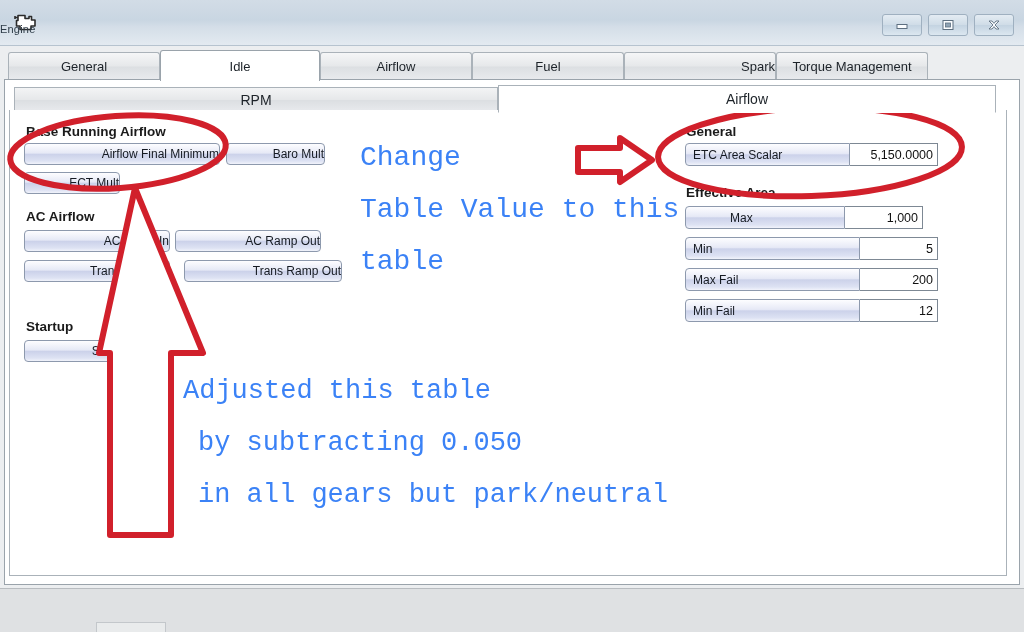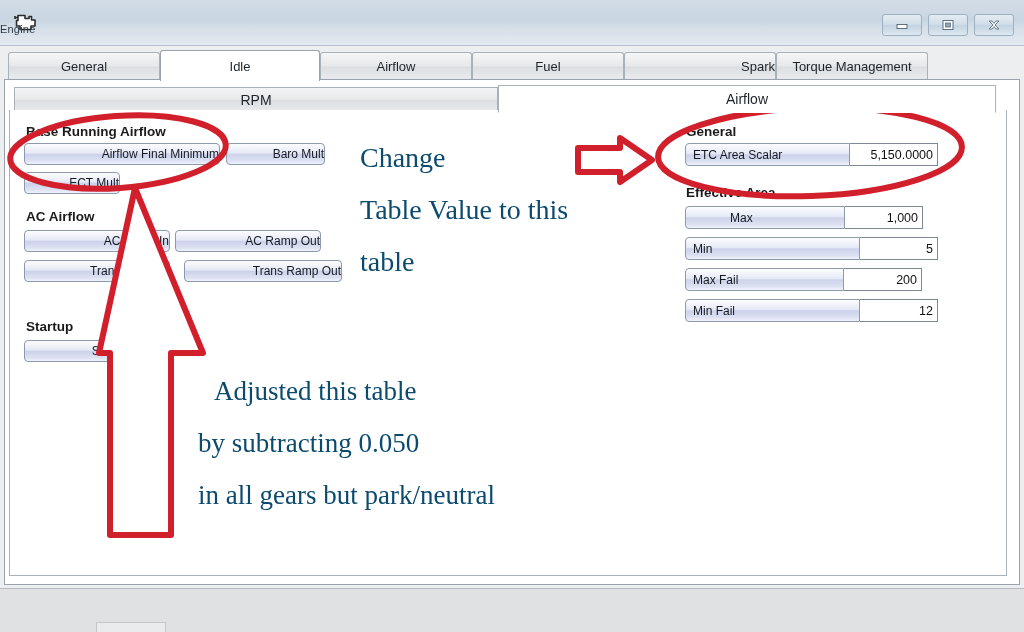--- a/index.html
+++ b/index.html
@@ -199,25 +199,25 @@
 
   
   .anno-layer {
     position: absolute;
     left: 0; top: 0;
     width: 1024px; height: 632px;
     pointer-events: none;
   }
   .anno-text {
     position: absolute;
-    color: #0c4a6e;
+    color: #3b82f6;
     font-size: 28px;
     line-height: 1.12;
     white-space: nowrap;
-    font-family: Liberation Serif, serif;
+    font-family: Liberation Mono, monospace;
   }
   .anno-text.small { font-size: 27px; }
 </style>
 </head>
 <body>
 
 <div class="window">
 
   <div class="titlebar">
     <div class="title-icon">
@@ -317,21 +317,21 @@
     <div class="group-title" style="left:676px; top:75px;">Effective Area</div>
     <div class="frow" style="left:675px; top:96px; width:253px;">
       <div class="flabel" style="width:160px;padding-left:44px;">Max</div>
       <div class="fvalue" style="width:78px;padding-left:8px;">1,000</div>
     </div>
     <div class="frow" style="left:675px; top:127px; width:253px;">
       <div class="flabel" style="width:175px;">Min</div>
       <div class="fvalue" style="width:78px;">5</div>
     </div>
     <div class="frow" style="left:675px; top:158px; width:253px;">
-      <div class="flabel" style="width:159px;">Max Fail</div>
+      <div class="flabel" style="width:175px;">Max Fail</div>
       <div class="fvalue" style="width:78px;">200</div>
     </div>
     <div class="frow" style="left:675px; top:189px; width:253px;">
       <div class="flabel" style="width:175px;text-align:center;">Min Fail</div>
       <div class="fvalue" style="width:78px;">12</div>
     </div>
 
   </div>
 
   <div class="statusbar">
@@ -349,16 +349,16 @@
 
     <path d="M578 148 L620 148 L620 138 L652 160 L620 182 L620 172 L578 172 Z" fill="#ffffff" stroke="#d1202b" stroke-width="6" stroke-linejoin="round"></path>
 
     <path d="M135 188 L203 353 L171 353 L171 535 L110 535 L110 353 L99 353 Z" fill="#ffffff" stroke="#d1202b" stroke-width="6" stroke-linejoin="round"></path>
   </svg>
 
   <div class="anno-text" style="left:360px; top:142px;">Change</div>
   <div class="anno-text" style="left:360px; top:194px;">Table Value to this</div>
   <div class="anno-text" style="left:360px; top:246px;">table</div>
 
-  <div class="anno-text small" style="left:214px; top:376px;">Adjusted this table</div>
+  <div class="anno-text small" style="left:183px; top:376px;">Adjusted this table</div>
   <div class="anno-text small" style="left:198px; top:428px;">by subtracting 0.050</div>
   <div class="anno-text small" style="left:198px; top:480px;">in all gears but park/neutral</div>
 </div>
 
 </body></html>

